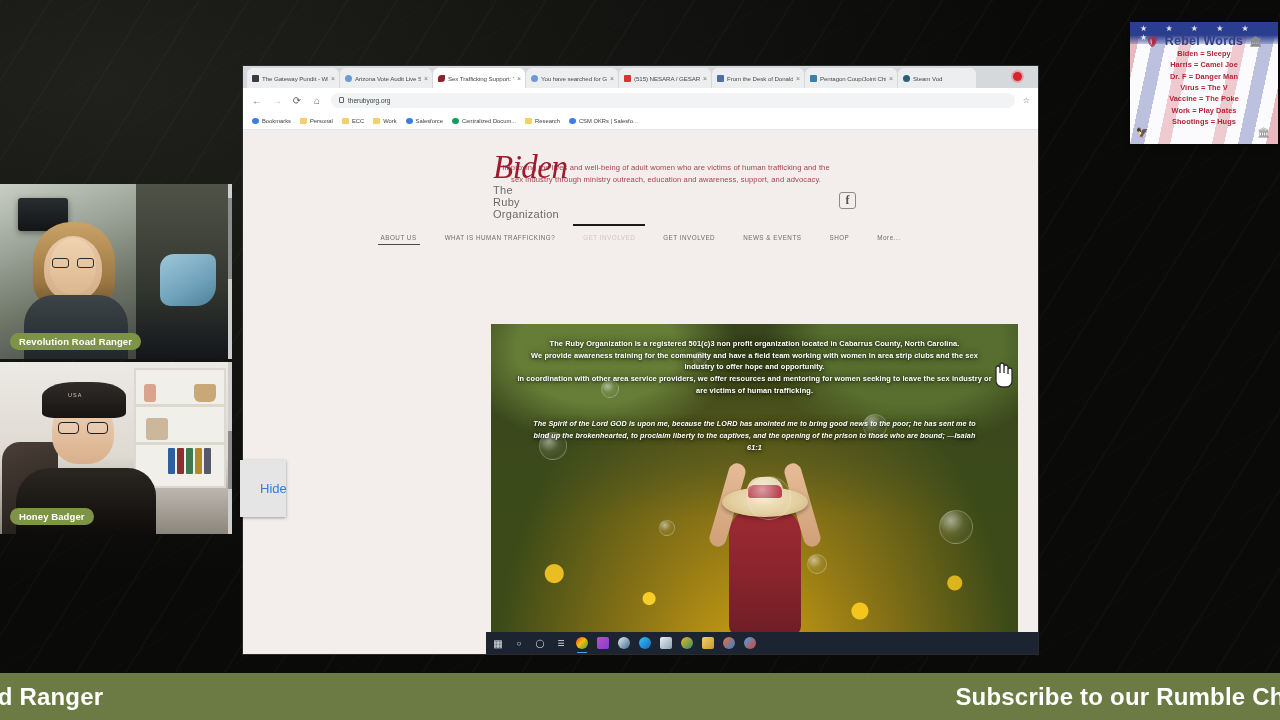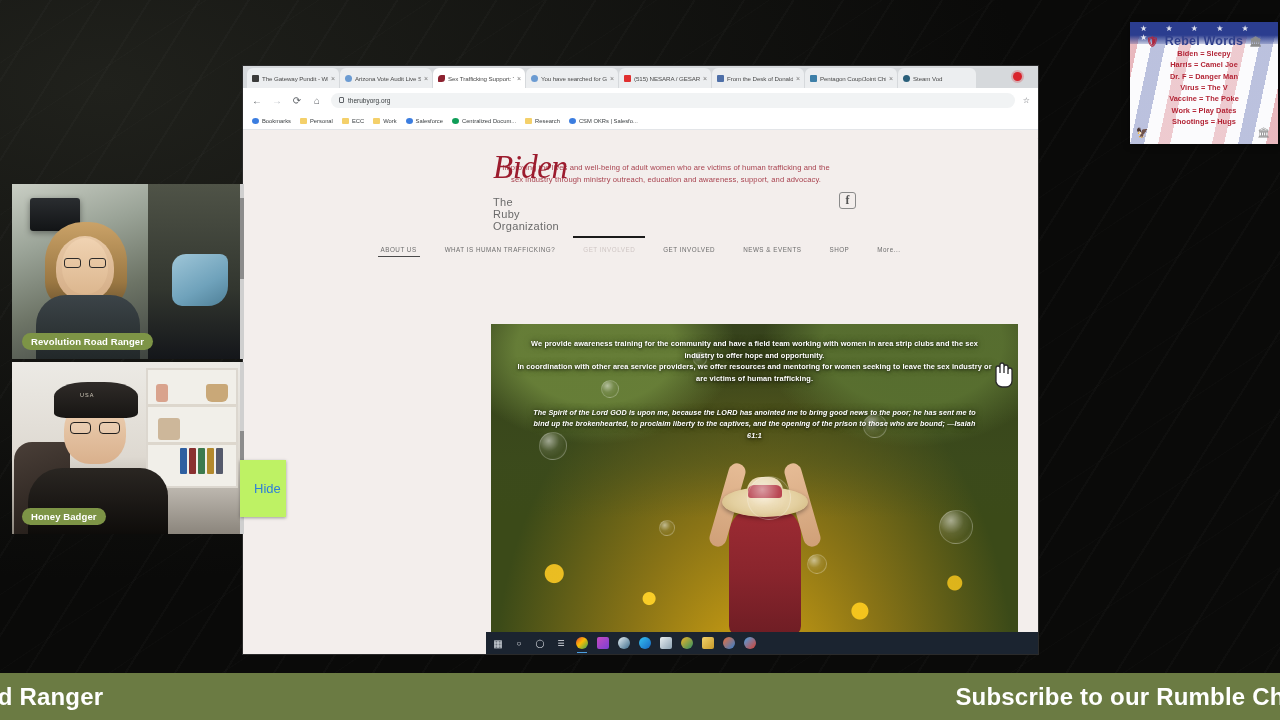--- a/index.html
+++ b/index.html
@@ -79,21 +79,21 @@
   
   .page{ height:524px; background:#f3eeec; position:relative; overflow:hidden; }
 
   .site-head{ display:flex; align-items:flex-start; padding:22px 26px 0 8px; position:relative; }
   .logo-wrap{ width:250px; padding-left:242px; }
   .logo-ruby{
     font-family:"Liberation Serif", serif; font-size:33px; font-style:italic; color:#9c1c2e;
     line-height:.95; letter-spacing:-.5px; position:relative; display:inline-block;
   }
   .butterfly{ position:absolute; right:-9px; top:2px; font-size:12px; color:#9c1c2e; transform:rotate(12deg); }
-  .logo-sub{ font-size:11px; color:#6a6a6a; letter-spacing:.3px; margin-top:13px; }
+  .logo-sub{ font-size:11px; color:#6a6a6a; letter-spacing:.3px; margin-top:1px; }
   .mission{
     flex:1; text-align:center; font-size:7.6px; color:#a8424f; line-height:1.55;
     padding-top:10px; letter-spacing:.1px; max-width:330px;
   }
   .fb-btn{
     width:17px; height:17px; border:1px solid #8a8a8a; border-radius:3px;
     display:flex; align-items:center; justify-content:center;
     font-family:"Liberation Serif", serif; font-weight:bold; font-size:12px; color:#555;
     margin-top:40px; margin-left:8px;
   }
@@ -176,39 +176,39 @@
   }
   .hero-p{ font-size:7.4px; font-weight:bold; line-height:1.58; letter-spacing:.1px; }
   .hero-quote{
     margin-top:22px; font-size:7.2px; font-weight:bold; font-style:italic;
     line-height:1.62; letter-spacing:.1px; padding:0 12px;
   }
 
   
   .hide-btn{
     position:absolute; left:240px; top:460px; width:46px; height:57px;
-    background:#bef264; display:flex; align-items:center; justify-content:flex-start;
-    padding-left:14px; font-size:13px; color:#2f7fd8; z-index:20;
+    background:#e5e5e5; display:flex; align-items:center; justify-content:flex-start;
+    padding-left:20px; font-size:13px; color:#2f7fd8; z-index:20;
     box-shadow:0 1px 3px rgba(0,0,0,.35);
   }
 
   
   .taskbar{
     position:absolute; left:243px; bottom:0; width:795px; height:22px;
     background:#1b2430; display:flex; align-items:center; padding:0 6px; gap:9px;
   }
   .tb-ico{ width:12px; height:12px; border-radius:2px; display:flex; align-items:center;
     justify-content:center; font-size:8px; color:#e6e9ee; }
   .tb-ico.win{ background:none; color:#dfe4ea; font-size:10px; }
   .tb-spacer{ flex:1; }
   .tb-running{ position:relative; }
   .tb-running:after{ content:""; position:absolute; left:1px; right:1px; bottom:-4px; height:1.5px; background:#4c9fe0; }
 
   
-  .cam{ position:absolute; left:12px; width:232px; overflow:hidden; }
+  .cam{ position:absolute; left:0; width:232px; overflow:hidden; }
   .cam1{ top:184px; height:175px;
     background:linear-gradient(160deg,#c9cec4 0%, #9aa397 28%, #6d7466 55%, #2c3030 100%); }
   .cam2{ top:362px; height:172px;
     background:linear-gradient(170deg,#e7e6e2 0%, #cbc9c3 26%, #6d665e 56%, #15120f 100%); }
   .cam-name{
     position:absolute; left:10px; bottom:9px;
     background:#7d9446; color:#fff; font-size:9.5px; font-weight:bold;
     padding:3px 9px; border-radius:11px; letter-spacing:.1px;
   }
   .cam-scroll{ position:absolute; right:0; top:0; width:4px; height:100%; background:#cfcfcf; }
@@ -436,20 +436,21 @@
         </div>
         <div class="bubble" style="left:48px;top:108px;width:28px;height:28px;"></div>
         <div class="bubble" style="left:110px;top:56px;width:18px;height:18px;"></div>
         <div class="bubble" style="left:202px;top:28px;width:14px;height:14px;"></div>
         <div class="bubble" style="left:256px;top:152px;width:44px;height:44px;"></div>
         <div class="bubble" style="left:372px;top:90px;width:24px;height:24px;"></div>
         <div class="bubble" style="left:448px;top:186px;width:34px;height:34px;"></div>
         <div class="bubble" style="left:316px;top:230px;width:20px;height:20px;"></div>
         <div class="bubble" style="left:168px;top:196px;width:16px;height:16px;"></div>
         <div class="hero-text">
+          <div class="hero-p">The Ruby Organization is a registered 501(c)3 non profit organization located in Cabarrus County, North Carolina.</div>
           <div class="hero-p">We provide awareness training for the community and have a field team working with women in area strip clubs and the sex industry to offer hope and opportunity.</div>
           <div class="hero-p">In coordination with other area service providers, we offer resources and mentoring for women seeking to leave the sex industry or are victims of human trafficking.</div>
           <div class="hero-quote">
             <span>The Spirit of the Lord GOD is upon me, because the LORD has anointed me to bring good news to the poor; he has sent me to bind up the brokenhearted, to proclaim liberty to the captives, and the opening of the prison to those who are bound;</span>
             <span>—Isaiah 61:1</span>
           </div>
         </div>
       </div>
 
       <svg class="cursor-hand" viewBox="0 0 30 30">

